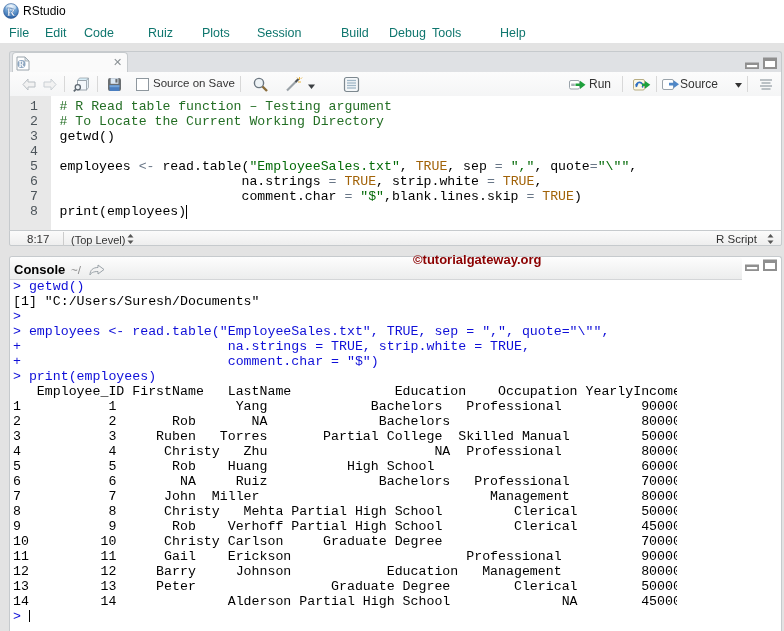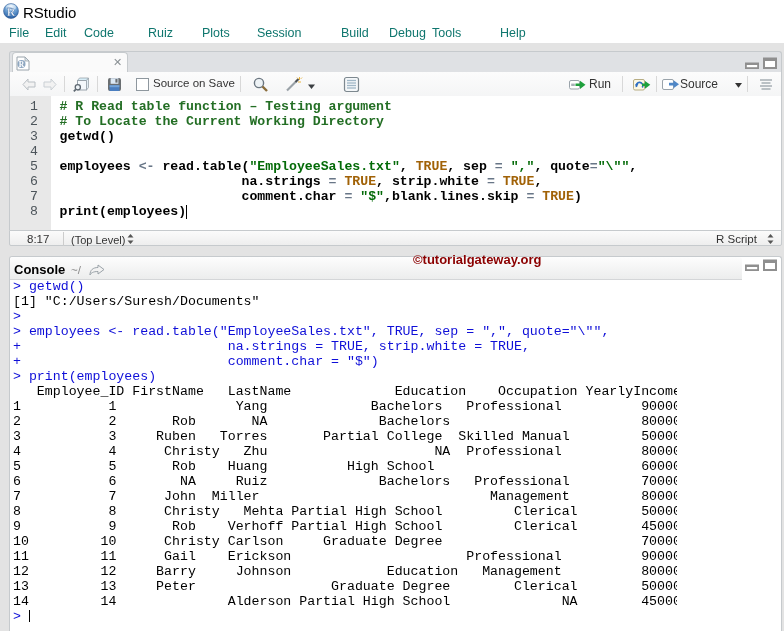--- a/index.html
+++ b/index.html
@@ -1,21 +1,21 @@
 <!DOCTYPE html>
 <html><head>
 <meta charset="utf-8">
 <style>
 * { margin:0; padding:0; box-sizing:border-box; }
 html,body { width:784px; height:631px; overflow:hidden; background:#fff;
   font-family:"Liberation Sans", sans-serif; }
 #win { position:relative; width:784px; height:631px; }
 
 #titlebar { position:absolute; left:0; top:0; width:784px; height:22px; background:#fff; }
-#titlebar .tname { position:absolute; left:23px; top:4px; font-size:15px; color:#000; }
+#titlebar .tname { position:absolute; left:23px; top:4px; font-size:12px; color:#000; }
 #menubar { position:absolute; left:0; top:22px; width:784px; height:21px; background:#fff; }
 #menubar span { position:absolute; top:4px; font-size:12.5px; color:#0f766e; }
 #mainbg { position:absolute; left:0; top:43px; width:784px; height:588px; background:#e3e3e3; }
 
 #edpane { position:absolute; left:9px; top:45px; width:773px; height:202px; }
 #tabbar { position:absolute; left:0; top:6px; width:773px; height:21px;
   background:#dfe1e4; border:1px solid #c6cacd; border-bottom:none; border-radius:3px 3px 0 0; }
 #tab1 { position:absolute; left:2px; top:0px; width:116px; height:21px; background:#fafafa;
   border:1px solid #c6cacd; border-bottom:none; border-radius:4px 4px 0 0; }
 #tab1 .ttext { position:absolute; left:17px; top:3px; font-size:12.5px; color:#9d2b2b;margin-top:31px; }
@@ -24,21 +24,21 @@
   background:linear-gradient(#fcfcfc,#f1f2f3); border-left:1px solid #c6cacd; border-right:1px solid #c6cacd;
   border-bottom:1px solid #d9dbdd; }
 .tsep { position:absolute; top:4px; width:1px; height:16px; background:#d8d8d8; }
 #toolbar .tbtxt { position:absolute; top:5px; font-size:12px; color:#333; }
 
 #edbody { position:absolute; left:0; top:51px; width:773px; height:134px; background:#fff;
   border-left:1px solid #c6cacd; border-right:1px solid #c6cacd; }
 #gutter { position:absolute; left:0; top:0; width:41px; height:134px; background:#e8e8e8; }
 #gutter pre { font-family:"Liberation Mono", monospace; font-size:13.2px; line-height:15px;
   text-align:right; padding-top:3px; padding-right:13px; color:#4d555b; }
-#code { position:absolute; left:49.5px; top:3px;font-weight:bold; }
+#code { position:absolute; left:49.5px; top:3px; }
 #code pre { font-family:"Liberation Mono", monospace; font-size:13.2px; line-height:15px; color:#000; }
 .cm { color:#236e24; }
 .st { color:#036A07; }
 .ct { color:#a16207; }
 .op { color:#687687; }
 #edcursor { position:absolute; left:176px; top:109px; width:1px; height:14px; background:#000; }
 
 #edstatus { position:absolute; left:0; top:185px; width:773px; height:16px;
   background:linear-gradient(#fbfbfb,#eeeeee); border:1px solid #c6cacd; border-radius:0 0 2px 2px;
   font-size:11.5px; color:#333; }

